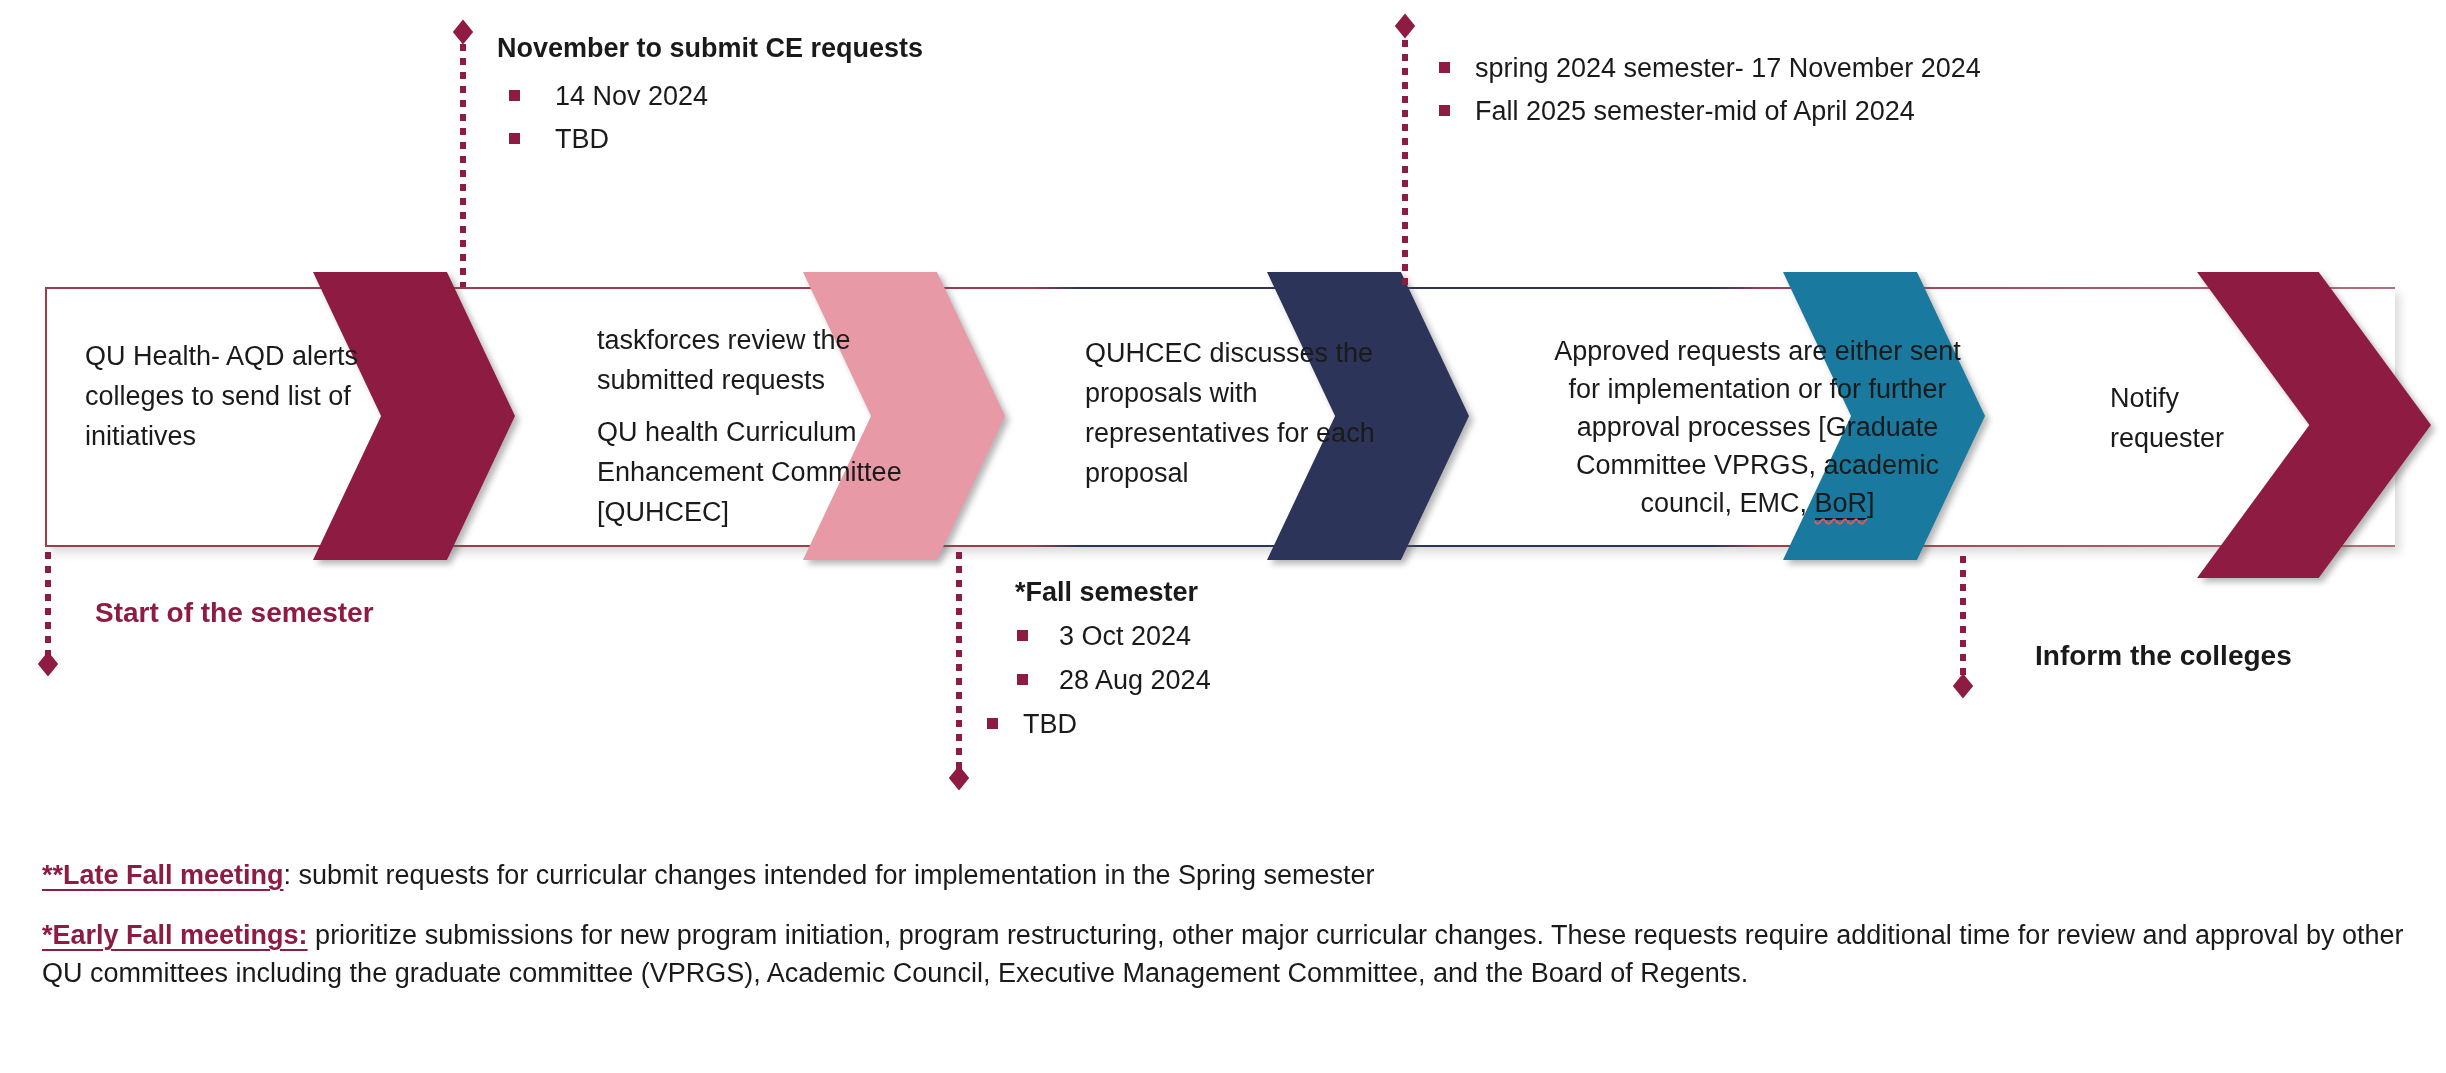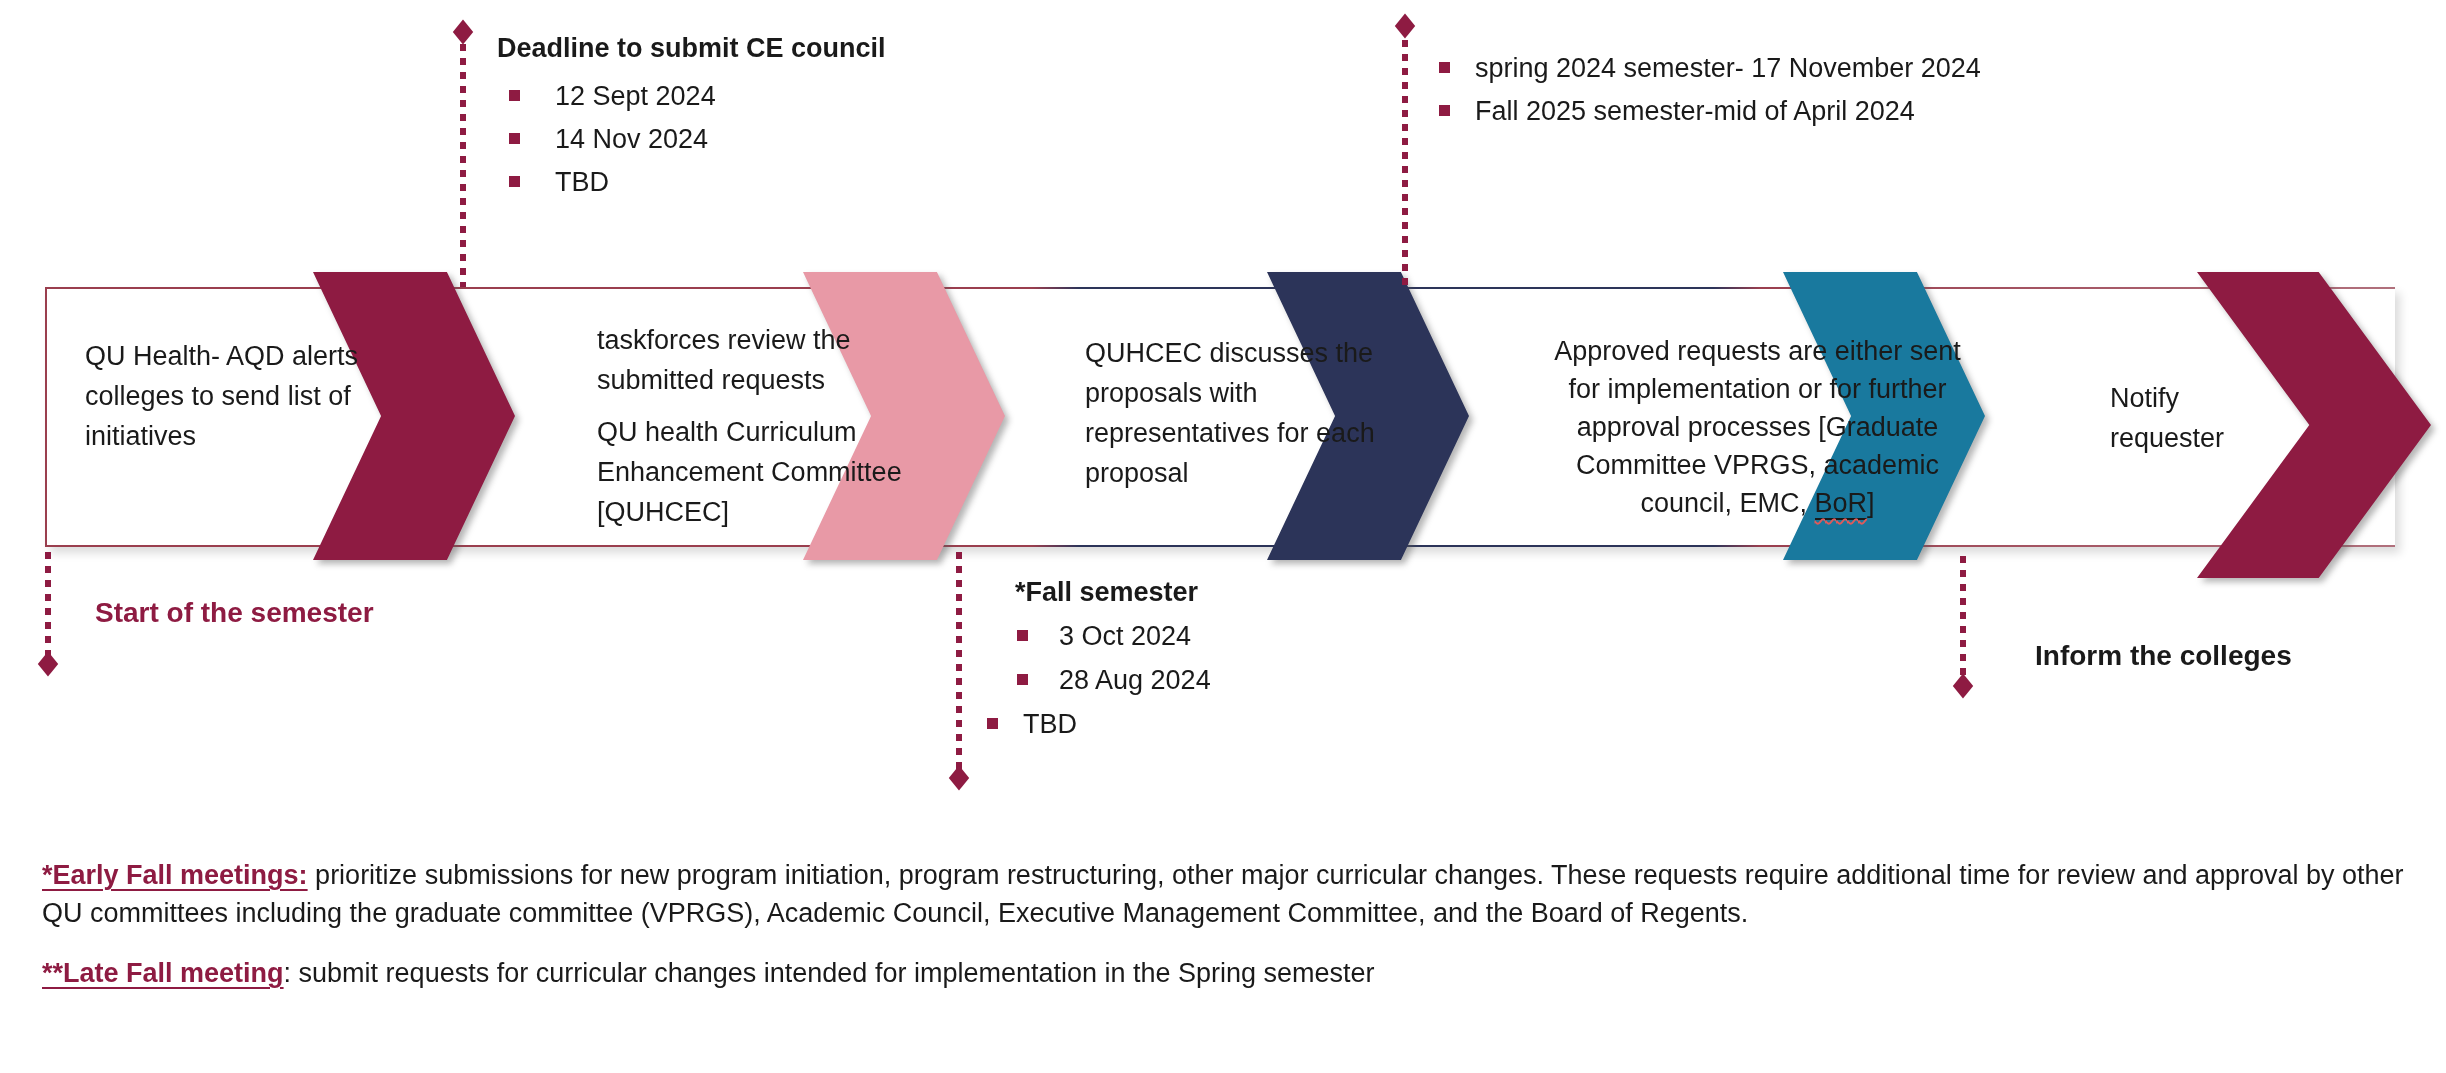--- a/index.html
+++ b/index.html
@@ -112,23 +112,22 @@
 <div class="vdots" style="left:45px;top:552px;height:106px"></div>
 <div class="diamond" style="left:40px;top:656px"></div>
 
 <div class="vdots" style="left:956px;top:552px;height:218px"></div>
 <div class="diamond" style="left:951px;top:770px"></div>
 
 <div class="vdots" style="left:1960px;top:556px;height:122px"></div>
 <div class="diamond" style="left:1955px;top:678px"></div>
 
 <div class="co co-tl" style="left:497px;top:33px;width:520px">
-  <div class="co-title">Deadline to submit CE council</div>
+  <div class="co-title">November to submit CE requests</div>
   <ul>
-    <li>12 Sept 2024</li>
     <li>14 Nov 2024</li>
     <li>TBD</li>
   </ul>
 </div>
 
 <div class="co co-tr" style="left:1441px;top:36px;width:720px">
   <ul>
     <li>spring 2024 semester- 17 November 2024</li>
     <li>Fall 2025 semester-mid of April 2024</li>
   </ul>
@@ -143,15 +142,15 @@
     <li>28 Aug 2024</li>
   </ul>
   <ul class="sp-ul">
     <li>TBD</li>
   </ul>
 </div>
 
 <div class="side-label" style="left:2035px;top:640px">Inform the colleges</div>
 
 <div class="footnotes">
+  <p><span class="fn-lead">**Late Fall meeting</span><span>: submit requests for curricular changes intended for implementation in the Spring semester</span></p>
   <p><span class="fn-lead">*Early Fall meetings:</span><span> prioritize submissions for new program initiation, program restructuring, other major curricular changes. These requests require additional time for review and approval by other QU committees including the graduate committee (VPRGS), Academic Council, Executive Management Committee, and the Board of Regents.</span></p>
-  <p><span class="fn-lead">**Late Fall meeting</span><span>: submit requests for curricular changes intended for implementation in the Spring semester</span></p>
 </div>
 
 </body></html>

